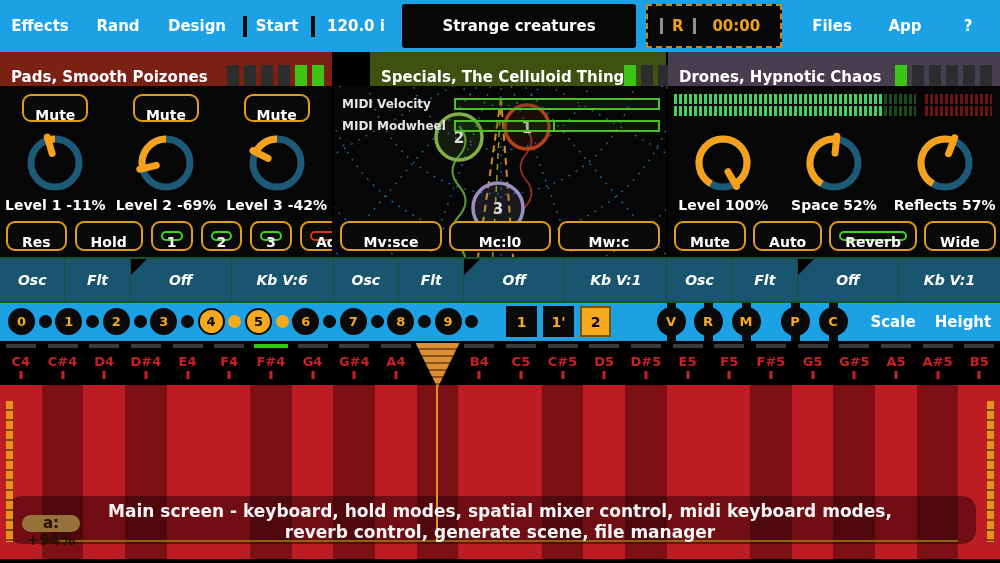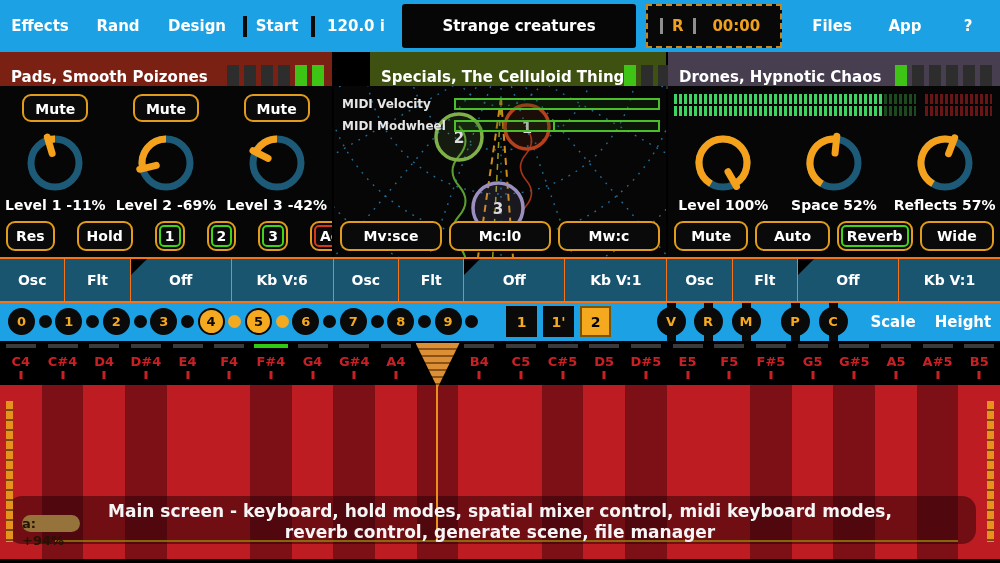--- a/index.html
+++ b/index.html
@@ -28,21 +28,21 @@
   .leds { display:flex; gap:5px; }
   .led { width:12px; height:24px; background:#2d2d2d; }
   .led.on { background:#3ec414; }
   .pbody { flex:1; background:#060606; position:relative; overflow:hidden; }
 
   .mute-row { position:absolute; left:0; right:0; top:8px; display:flex; justify-content:space-around; }
   .knob-row { position:absolute; left:0; right:0; top:45px; display:flex; justify-content:space-around; }
   .knobblk { width:104px; display:flex; flex-direction:column; align-items:center; }
   .klbl { margin-top:2px; color:#fff; font-weight:bold; font-size:14px; white-space:nowrap; }
 
-  .obtn { border:2px solid #e09c1a; border-radius:9px; background:#0a0a0a; padding:2px; display:flex; cursor:default; }
+  .obtn { border:2px solid #e09c1a; border-radius:9px; background:#0a0a0a; padding:8px; display:flex; cursor:default;justify-content:center; }
   .obtn .inner { flex:1; border:2px solid transparent; border-radius:5px; color:#fff; font-weight:bold;
                  font-size:14px; text-align:center; line-height:16px; padding:1px 4px; white-space:nowrap; }
   .obtn.green .inner { border-color:#3fd41a; }
   .obtn.red .inner { border-color:#d8381a; }
   .mutebtn { width:66px; height:28px; }
   .pbtn-row { position:absolute; left:6px; right:6px; bottom:6px; height:30px; display:flex; gap:7px; }
   .pbtn-row .obtn { flex:1; height:30px; }
 
   
   .spatial-svg { position:absolute; left:0; top:0; }
@@ -52,21 +52,21 @@
   .midibar .mdiv { position:absolute; left:48%; top:0; width:2px; height:100%; background:#4cbe2a; }
 
   
   .meter { position:absolute; left:6px; right:8px; height:10px; display:flex; }
   .mseg-lit { width:66%; background:repeating-linear-gradient(90deg,#3fd45f 0 3px,rgba(0,0,0,0) 3px 5px); }
   .mseg-dim { width:10%; background:repeating-linear-gradient(90deg,#1c4a1e 0 3px,rgba(0,0,0,0) 3px 5px); }
   .mseg-gap { width:3%; }
   .mseg-red { width:21%; background:repeating-linear-gradient(90deg,#6a1515 0 3px,rgba(0,0,0,0) 3px 5px); }
 
   
-  .modrow { height:46px; background:#f97316; display:flex; gap:1px; padding:2px 0; }
+  .modrow { height:46px; background:#14532d; display:flex; gap:1px; padding:2px 0;font-style:italic; }
   .mcell { background:#1a5570; color:#fff; font-weight:bold; font-size:14px; display:flex;
            align-items:center; justify-content:center; position:relative; min-width:0; }
   .mcell.corner::before { content:''; position:absolute; top:0; left:0; width:0; height:0;
            border-top:16px solid #000; border-right:16px solid transparent; }
 
   
   .patrow { position:relative; height:38px; background:#1ba1e4; }
   .step { position:absolute; top:5px; width:27px; height:27px; border-radius:50%; background:#0a0a0a;
           color:#f5a91f; font-weight:bold; font-size:13px; display:flex; align-items:center; justify-content:center; }
   .step.on { background:#f5a91f; color:#0a0a0a; border:2px solid #0a0a0a; }
@@ -95,21 +95,21 @@
   
   .keyboard { position:relative; height:174px; display:flex; }
   .key { flex:1; } .key.nat { background:#be1c23; } .key.shp { background:#7d1016; }
   .vline { position:absolute; left:436px; top:0; width:2px; height:157px; background:#e8921e; z-index:3; }
   .ruler { position:absolute; top:16px; width:7px; height:141px; z-index:3;
            background:repeating-linear-gradient(180deg,#e8921e 0 8px,#7a480c 8px 10px); }
   .kband { position:absolute; left:8px; right:24px; top:111px; height:48px; background:rgba(35,0,5,0.5);
            border-radius:14px; z-index:1; }
   .hline { position:absolute; left:55px; width:903px; top:155px; height:2px; background:rgba(150,125,10,0.8); z-index:2; }
   .kbadge { position:absolute; left:22px; top:130px; width:58px; height:17px; background:#96733b; border-radius:9px;
-            color:#241302; font-weight:bold; font-size:13px; line-height:17px; z-index:4; }
+            color:#241302; font-weight:bold; font-size:15px; text-align:center; line-height:17px; z-index:4; }
   .kcaption { position:absolute; left:0; right:0; top:116px; text-align:center; color:#f5f5f5; font-weight:bold;
               font-size:17px; line-height:21px; z-index:4; }
 </style>
 </head>
 <body>
 
 <div id="stage">
 
   <div class="topbar">
     <div class="tb-item" style="left:40px">Effects</div>
@@ -176,21 +176,21 @@
             </div>
             <div class="knobblk">
               <svg width="64" height="64" viewBox="0 0 64 64">
                 <circle cx="32" cy="32" r="24" fill="none" stroke="#1c5a78" stroke-width="7"></circle>
                 <path d="M10.6,21.1 A24,24 0 0 1 32.0,8.0" fill="none" stroke="#f5a11c" stroke-width="7"></path>
                 <line x1="7.94282384691407" y1="19.742256507032238" x2="23.08993475811632" y2="27.460095002604533" stroke="#f5a11c" stroke-width="7" stroke-linecap="round"></line>
               </svg>
               <div class="klbl">Level 3 -42%</div>
             </div>
           </div>
-        <div class="pbtn-row" style="gap:22px">
+        <div class="pbtn-row" style="gap:8px">
             <div class="obtn plain">
               <div class="inner">Res</div>
             </div>
             <div class="obtn plain">
               <div class="inner">Hold</div>
             </div>
             <div class="obtn green">
               <div class="inner">1</div>
             </div>
             <div class="obtn green">

